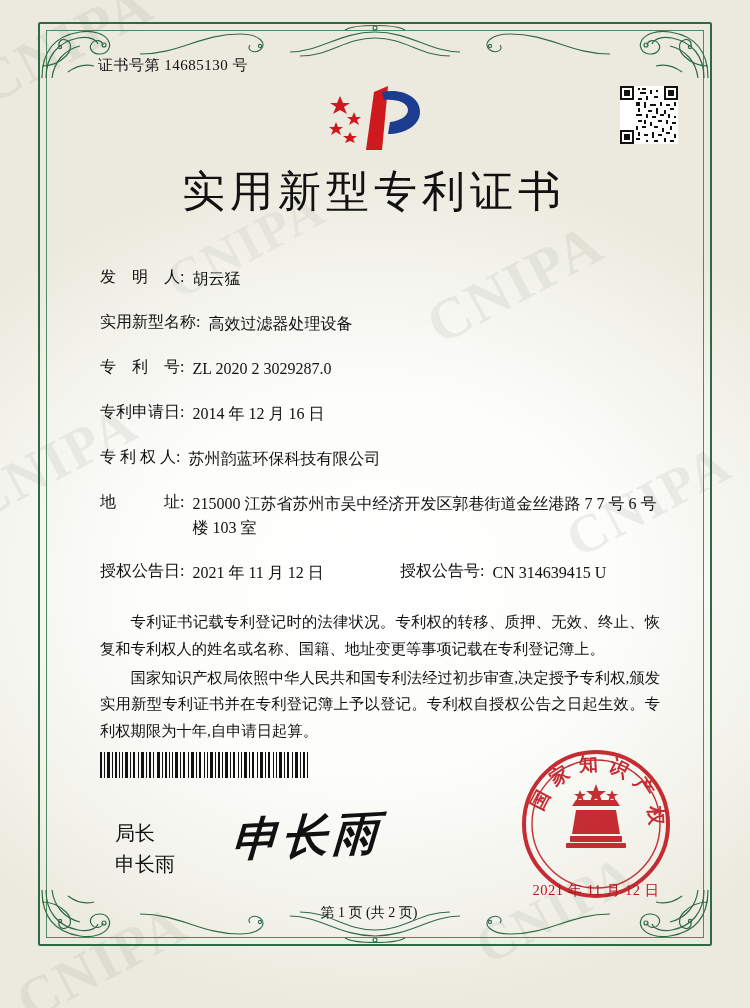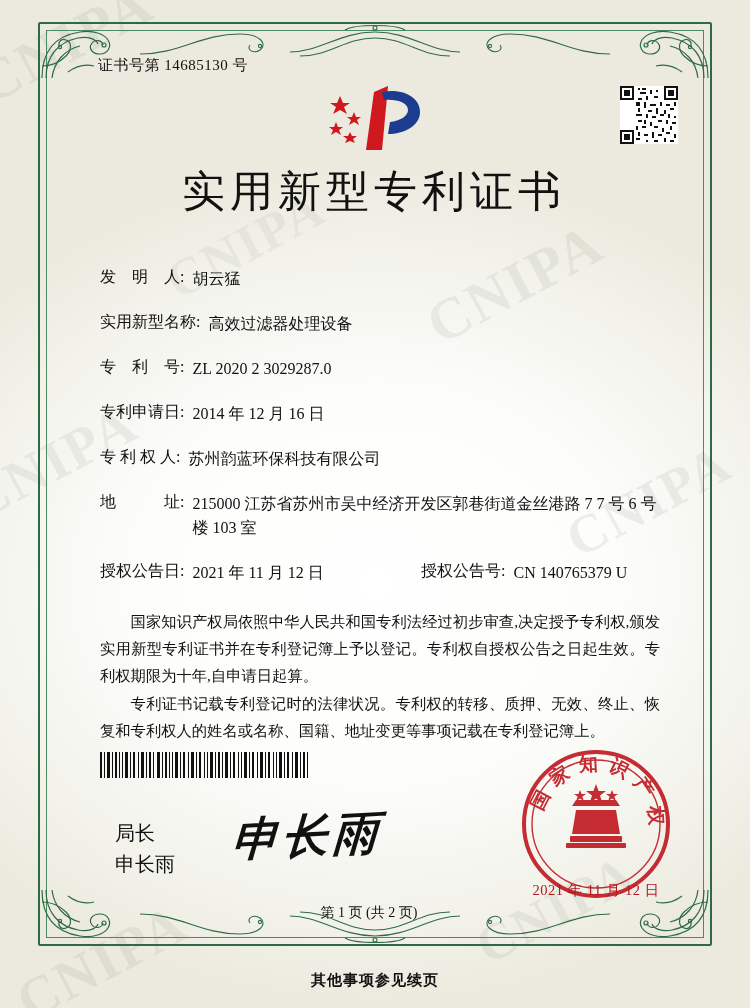--- a/index.html
+++ b/index.html
@@ -117,21 +117,21 @@
   }
   .lbl {
     flex: 0 0 auto;
     white-space: nowrap;
   }
   .val {
     margin-left: 8px;
     flex: 1 1 auto;
     line-height: 1.5;
   }
-  .row.two { margin-bottom: 20px; gap: 21px; }
+  .row.two { margin-bottom: 20px; }
   .half-left { display: flex; flex: 0 0 300px; }
   .half-right { display: flex; flex: 1 1 auto; }
 
   .para {
     margin-top: 24px;
     padding-left: 30px;
     padding-right: 18px;
     font-size: 15.3px;
     line-height: 1.75;
     color: #111;
@@ -401,28 +401,28 @@
         <span class="lbl">地　　　址:</span>
         <span class="val">215000 江苏省苏州市吴中经济开发区郭巷街道金丝港路 7 7 号 6 号楼 103 室</span>
       </div>
       <div class="row two">
         <span class="half-left">
           <span class="lbl">授权公告日:</span>
           <span class="val">2021 年 11 月 12 日</span>
         </span>
         <span class="half-right">
           <span class="lbl">授权公告号:</span>
-          <span class="val">CN 140765379 U</span>
+          <span class="val">CN 314639415 U</span>
         </span>
       </div>
     </div>
 
     <div class="para">
+      <p>专利证书记载专利登记时的法律状况。专利权的转移、质押、无效、终止、恢复和专利权人的姓名或名称、国籍、地址变更等事项记载在专利登记簿上。</p>
       <p>国家知识产权局依照中华人民共和国专利法经过初步审查,决定授予专利权,颁发实用新型专利证书并在专利登记簿上予以登记。专利权自授权公告之日起生效。专利权期限为十年,自申请日起算。</p>
-      <p>专利证书记载专利登记时的法律状况。专利权的转移、质押、无效、终止、恢复和专利权人的姓名或名称、国籍、地址变更等事项记载在专利登记簿上。</p>
     </div>
   </div>
 
   <div class="barcode">
     <svg width="210" height="26" viewBox="0 0 210 26" shape-rendering="crispEdges">
       <rect width="210" height="26" fill="transparent"></rect>
       <g fill="#111">
         <rect x="0" y="0" width="2" height="26"></rect>
           <rect x="4" y="0" width="1" height="26"></rect>
         <rect x="7" y="0" width="3" height="26"></rect>
@@ -512,15 +512,14 @@
         </defs>
         <text font-family="'DejaVu Serif','Liberation Serif',serif" font-size="19" font-weight="bold" fill="#c01c23" letter-spacing="9">
           <textPath href="#ringTop" startOffset="7%">国家知识产权局</textPath>
         </text>
       </g>
     </svg>
   </div>
   <div class="seal-date">2021 年 11 月 12 日</div>
 
   <div class="page-no">第 1 页 (共 2 页)</div>
-  <div class="footer-note">其他事项参见续页</div>
 
 </div>
 
 </body></html>

